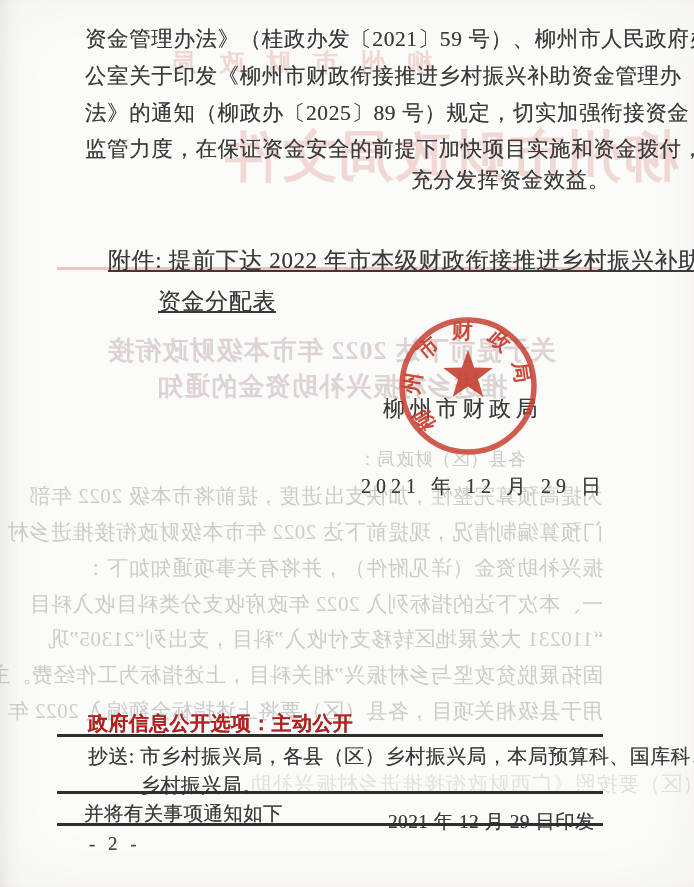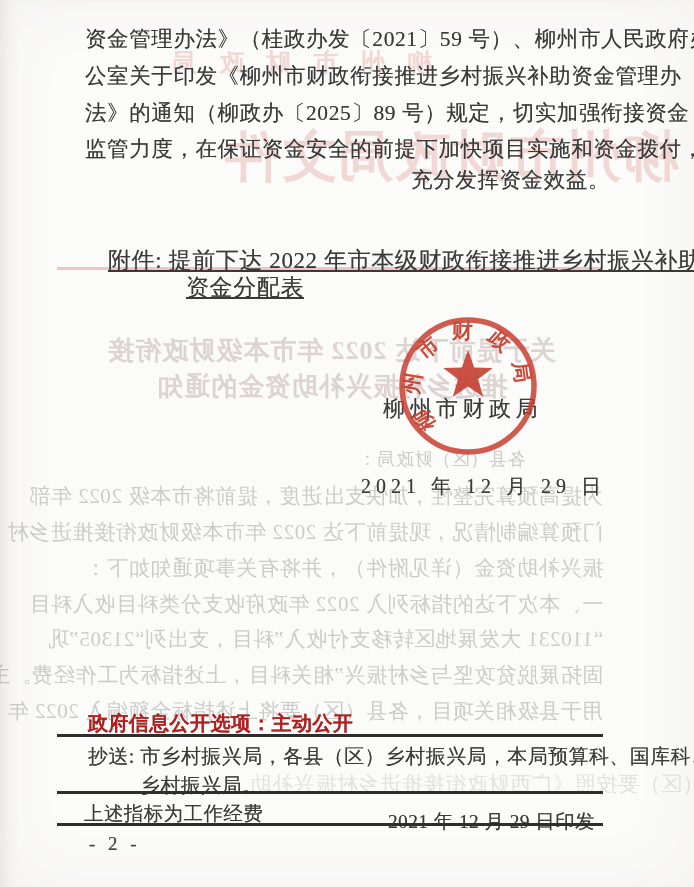--- a/index.html
+++ b/index.html
@@ -64,21 +64,21 @@
   <div>
     <div class="ink para-line" style="top:27px;">资金管理办法》（桂政办发〔2021〕59 号）、柳州市人民政府办</div>
     <div class="ink para-line" style="top:64px;">公室关于印发《柳州市财政衔接推进乡村振兴补助资金管理办</div>
     <div class="ink para-line" style="top:101px;">法》的通知（柳政办〔2025〕89 号）规定，切实加强衔接资金</div>
     <div class="ink para-line" style="top:138px;font-family:Liberation Mono, monospace;">监管力度，在保证资金安全的前提下加快项目实施和资金拨付，</div>
     <div class="ink para-line" style="top:168px;text-align:right;">充分发挥资金效益。</div>
   </div>
 
   <div>
     <div class="ink attach-line" style="left:108px;top:245px;">附件: 提前下达 2022 年市本级财政衔接推进乡村振兴补助</div>
-    <div class="ink attach-line" style="left:158px;top:272px;margin-left:28px;">资金分配表</div>
+    <div class="ink attach-line" style="left:158px;top:286px;">资金分配表</div>
   </div>
 
   <div>
     <div class="ink sign-org">柳州市财政局</div>
     <div class="ink sign-date">2021 年 12 月 29 日</div>
   </div>
 
   <svg class="seal" viewBox="0 0 146 146">
     <circle cx="73" cy="73" r="66" fill="none" stroke="#c63b2c" stroke-width="5.5" opacity=".9"></circle>
     <polygon fill="#c2392a" opacity=".95" points="73,37 79.2,54.5 97.7,55 83,66.2 88.3,84 73,73.5 57.7,84 63,66.2 48.3,55 66.8,54.5"></polygon>
@@ -91,20 +91,20 @@
   </svg>
 
   <div>
     <div class="ink foot-text bold" style="left:88px;top:710px;">政府信息公开选项：主动公开</div>
     <div class="rule" style="top:734px;height:2.5px;"></div>
 
     <div class="ink foot-text" style="left:88px;top:743px;">抄送: 市乡村振兴局，各县（区）乡村振兴局，本局预算科、国库科、</div>
     <div class="ink foot-text" style="left:140px;top:772px;">乡村振兴局。</div>
     <div class="rule" style="top:791px;height:3px;"></div>
 
-    <div class="ink foot-text" style="left:84px;top:800px;font-size:19.5px;">上述指标为工作经费</div>
+    <div class="ink foot-text" style="left:84px;top:800px;font-size:19.5px;">并将有关事项通知如下</div>
     <div class="ink foot-text" style="right:99px;top:800px;font-size:19.5px;margin-top:8px;">2021 年 12 月 29 日印发</div>
     <div class="rule" style="top:823px;height:3px;"></div>
 
     <div class="ink pagenum">- 2 -</div>
   </div>
 
 </div>
 
 </body></html>

